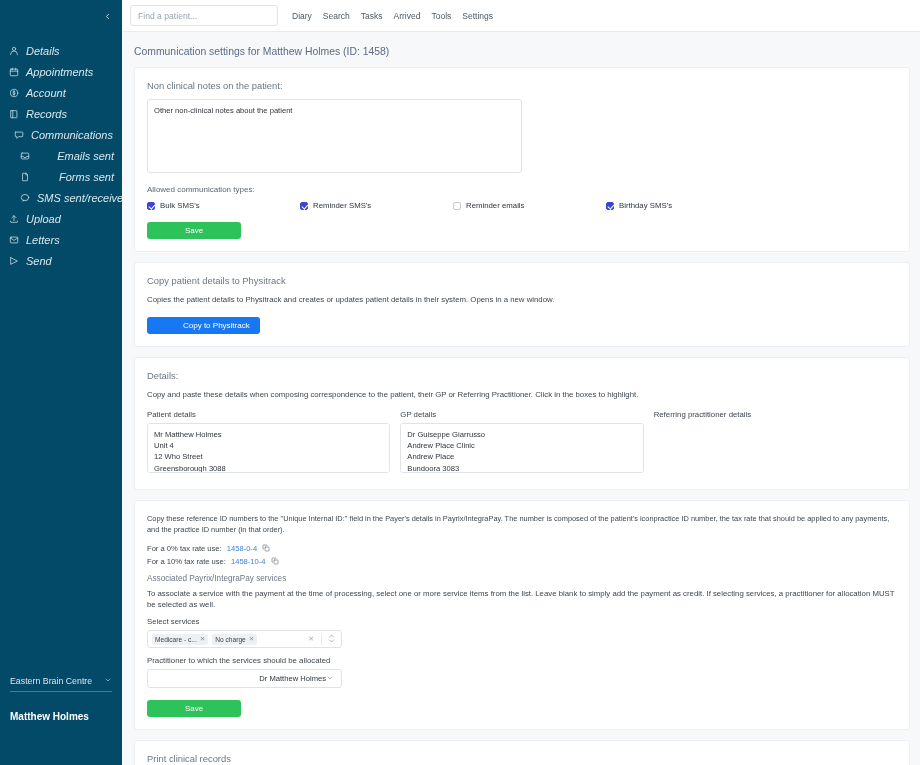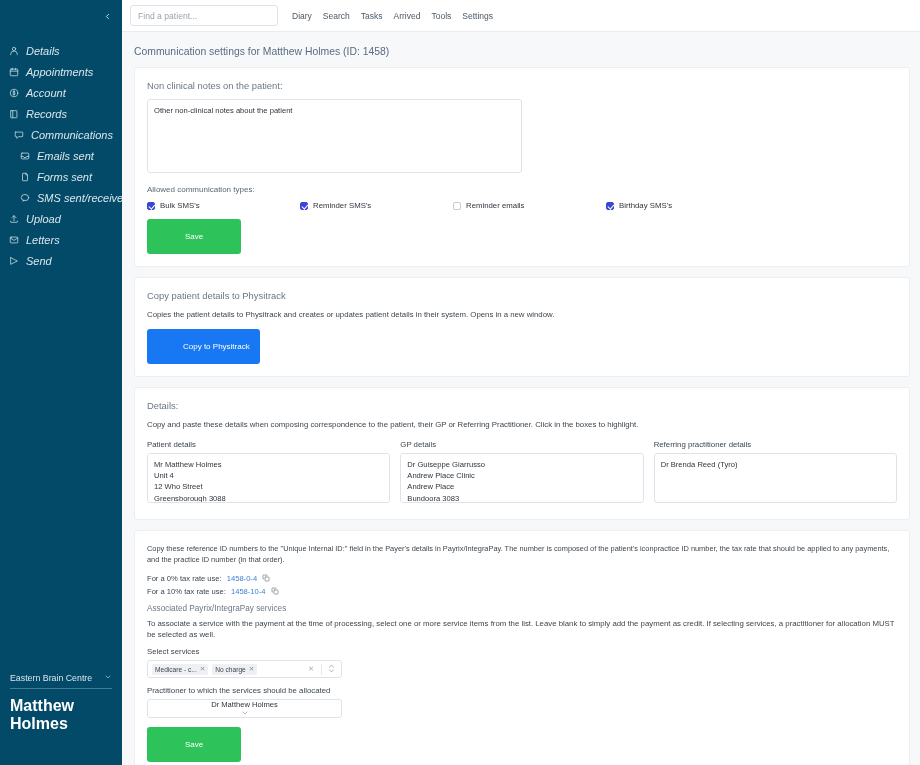--- a/index.html
+++ b/index.html
@@ -39,41 +39,41 @@
     height: 21px;
     margin-bottom: 0;
     padding: 0 8px;
     font-size: 11px;
     color: #dbe6ec;
     cursor: pointer;
     white-space: nowrap;
     font-style: italic;
   }
   .sb-item.lvl1 { padding-left: 13px; }
-  .sb-item.lvl2 { padding-left: 19px; }
+  .sb-item.lvl2 { padding-left: 19px; justify-content: space-between; }
   .sb-item .ic {
     width: 11px; height: 11px;
     flex: 0 0 11px;
     display: flex; align-items: center; justify-content: center;
   }
   .sb-item .ic svg { display: block; }
   .sb-spacer { flex: 1 1 auto; }
   .sb-practice {
     margin: 0 10px 6px 10px;
     padding-bottom: 5px;
     border-bottom: 1px solid #3c7e9b;
     display: flex; align-items: center; justify-content: space-between;
     font-size: 8.8px;
     color: #dbe6ec;
     cursor: pointer;
   }
   .sb-user {
-    margin: 2px 10px;
+    margin: 13px 10px;
     padding-bottom: 30px;
-    font-size: 16px;
+    font-size: 10px;
     font-weight: bold;
     color: #ffffff;
   }
 
   
   #main {
     flex: 1 1 auto;
     background: #f7f8fa;
     overflow: hidden;
     position: relative;
@@ -189,21 +189,21 @@
   }
 
   .btn {
     border: none;
     border-radius: 3px;
     font-family: "Liberation Sans", sans-serif;
     font-size: 8px;
     color: #fff;
     cursor: pointer;
     padding: 0 10px;
-    height: 35px;
+    height: 17px;
     line-height: 17px;
     display: inline-block;
     text-align: center;
   }
   .btn-green { background: #2ec25b; width: 94px; }
   .btn-blue { background: #1877f2; padding-left: 36px; }
   .btn-row { margin-top: 9px; }
 
   .details-cols {
     display: flex;
@@ -267,26 +267,25 @@
   .ms-caret { color: #a9b0b7; font-size: 6px; cursor: pointer; padding: 0 2px; line-height: 1; }
 
   .selectbox {
     width: 195px;
     height: 19px;
     border: 1px solid #dfe3e8;
     border-radius: 3px;
     background: #fff;
     display: flex;
     align-items: center;
-    justify-content: flex-start;
+    justify-content: flex-end;
     padding: 0 7px;
     font-size: 7.6px;
     color: #2e353c;
     cursor: pointer;
-    flex-direction: column;
   }
   .caret-dn { color: #98a0a8; font-size: 7px; }
 </style>
 </head>
 <body>
 
 <div id="app">
 
   <div id="sidebar">
     <div class="sb-collapse">
@@ -489,21 +488,20 @@
           </div>
           <div class="details-col">
             <div class="field-label">GP details</div>
             <textarea class="ta details-ta" style="">Dr Guiseppe Giarrusso
 Andrew Place Clinic
 Andrew Place
 Bundoora 3083</textarea>
           </div>
           <div class="details-col">
             <div class="field-label">Referring practitioner details</div>
-            <textarea class="ta details-ta" style="">Dr Brenda Reed (Tyro)</textarea>
           </div>
         </div>
       </div>
 
       <div class="card">
         <div class="payrix-desc">Copy these reference ID numbers to the "Unique Internal ID:" field in the Payer's details in Payrix/IntegraPay. The number is composed of the patient's iconpractice ID number, the tax rate that should be applied to any payments, and the practice ID number (in that order).</div>
 
         <div class="taxline">
           <span class="lbl">For a 0% tax rate use:</span>
           <span class="val">1458-0-4</span>

